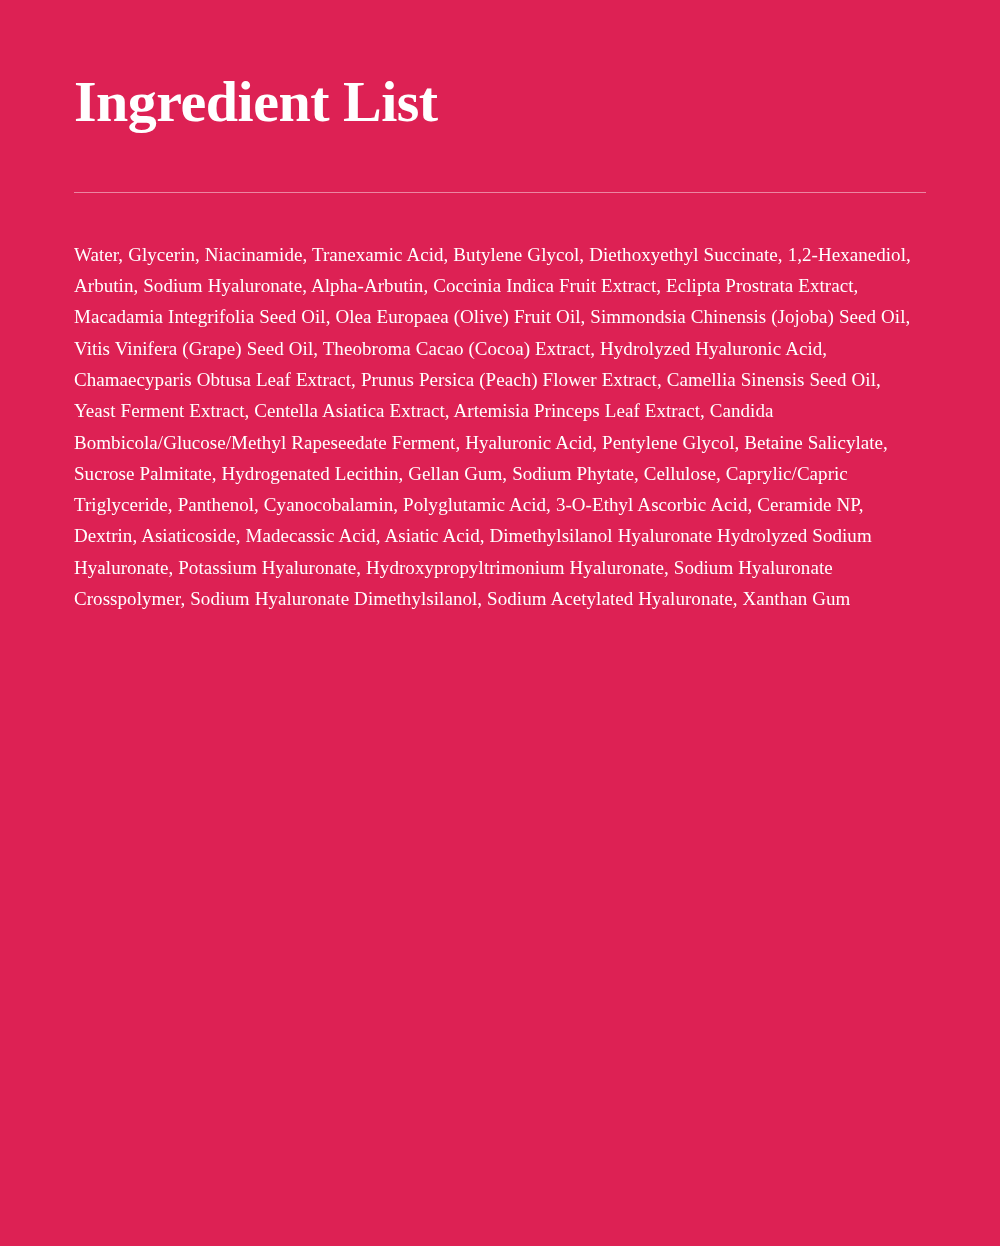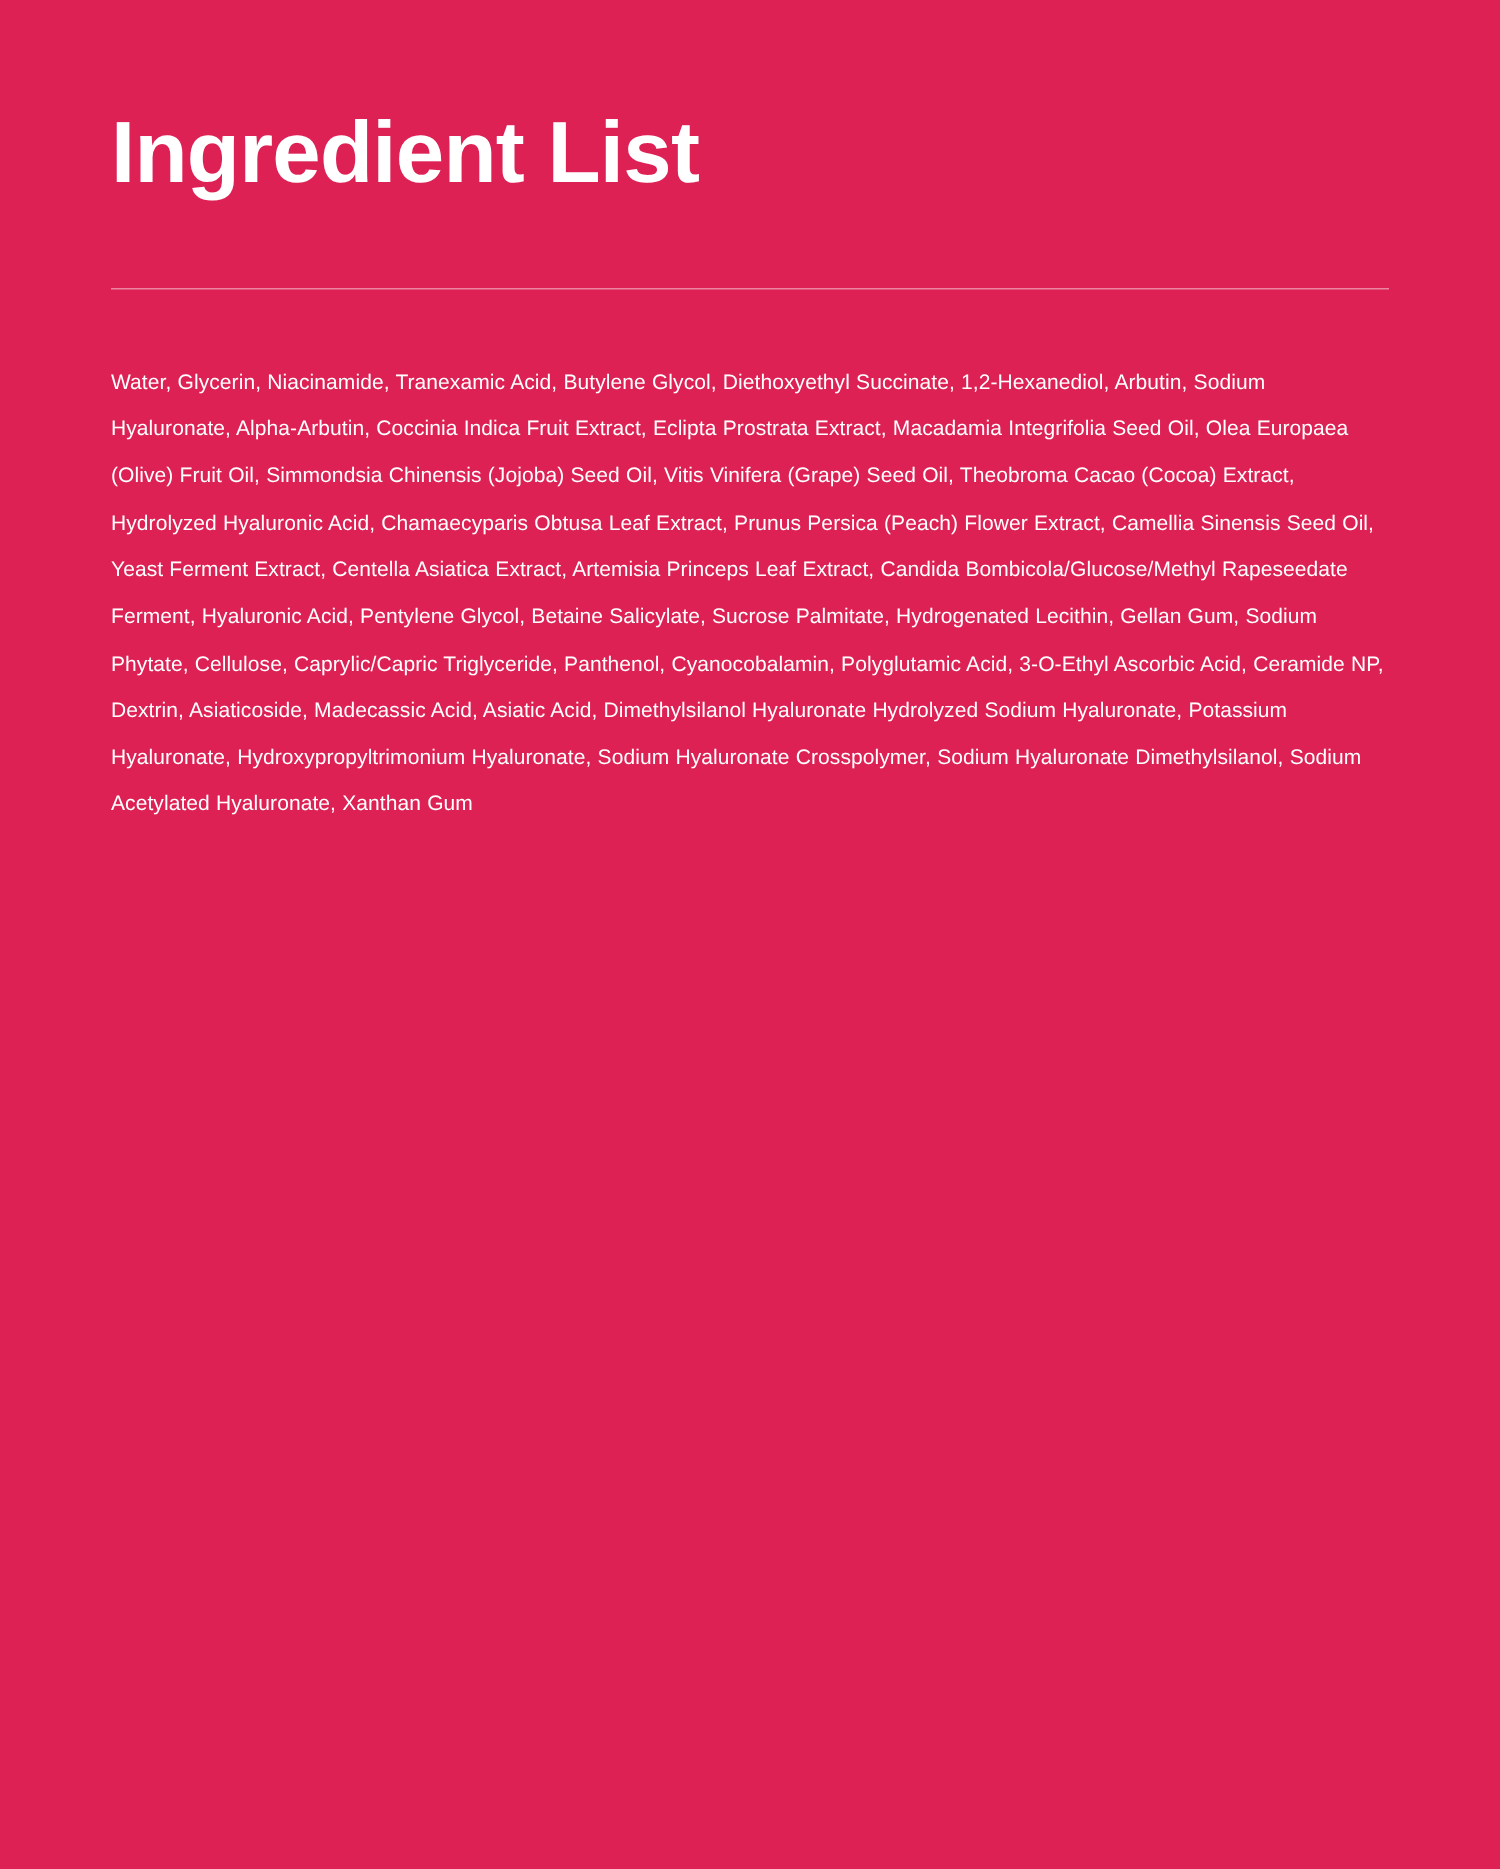--- a/index.html
+++ b/index.html
@@ -13,41 +13,42 @@
     font-family: "Liberation Sans", sans-serif;
     -webkit-font-smoothing: antialiased;
     overflow: hidden;
   }
   .page {
     box-sizing: border-box;
     width: 965px;
     height: 1246px;
     padding: 62px 94px 0 74px;
     position: relative;
+    font-family: Liberation Serif, serif;
   }
   .title {
     color: #FFFFFF;
     font-size: 58px;
     line-height: 1.1;
     font-weight: 700;
     letter-spacing: -0.5px;
     margin: 0;
     padding-top: 8px;
   }
   .divider {
     height: 1px;
     background: rgba(255,255,255,0.45);
     margin-top: 58px;
     width: 852px;
   }
   .ingredients {
     margin-top: 46px;
     width: 852px;
     color: #FFFFFF;
-    font-size: 14px;
+    font-size: 19px;
     line-height: 31.3px;
     font-weight: 400;
     letter-spacing: 0.05px;
     text-align: left;
     word-spacing: 0.2px;
   }
 </style>
 </head>
 <body>
 

